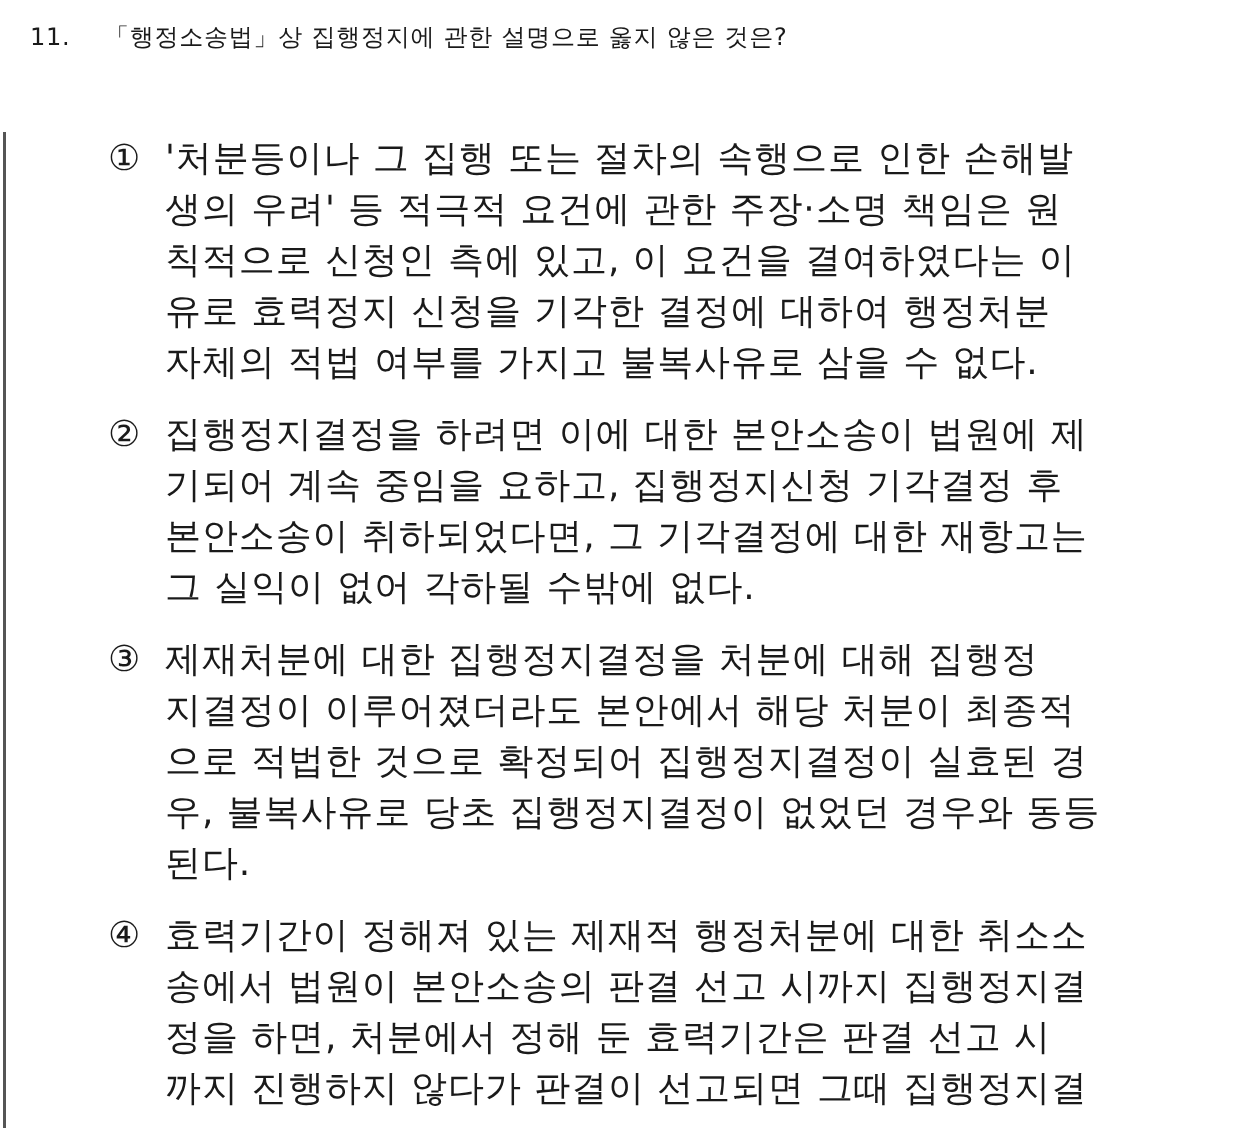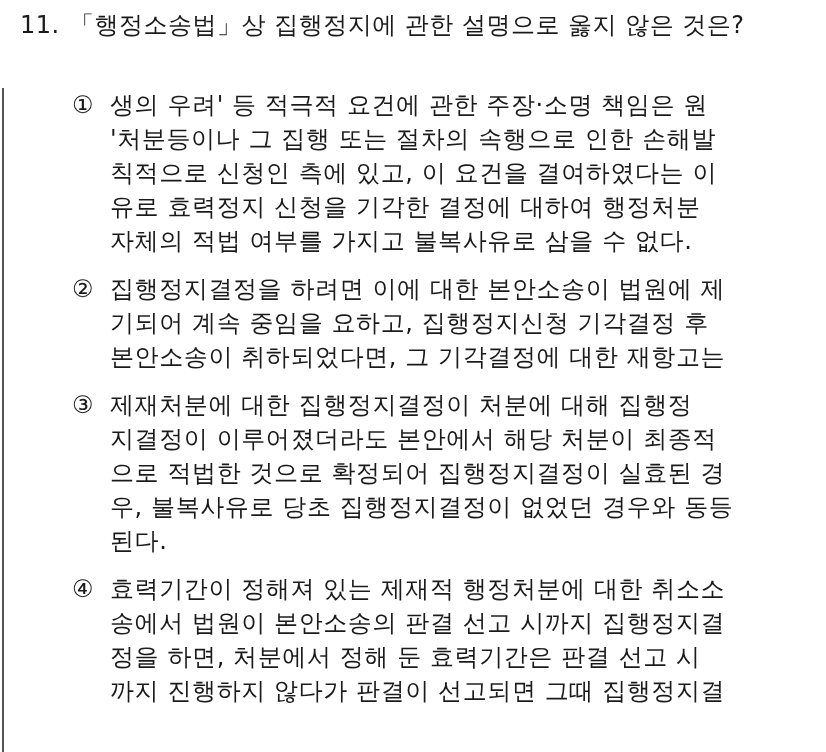--- a/index.html
+++ b/index.html
@@ -3,21 +3,21 @@
 <meta charset="utf-8">
 <style>
   html, body { margin: 0; padding: 0; background: #ffffff; }
   body {
     width: 826px; height: 752px; overflow: hidden; position: relative;
     font-family: "DejaVu Sans", "Liberation Sans", sans-serif;
     color: #1a1a1a;
   }
   .question {
     position: absolute; left: 20px; top: 8px; width: 800px;
-    font-size: 24px; line-height: 34px; letter-spacing: 0.5px;
+    font-size: 16px; line-height: 34px; letter-spacing: 0.5px;
   }
   .q-line { display: flex; white-space: nowrap; }
   .q-num { width: 50px; flex: none; }
   .q-line2 { padding-left: 50px; white-space: nowrap; }
   .left-rule {
     position: absolute; left: 2px; top: 88px; bottom: 0; width: 2px;
     background: #555555;
   }
   .options {
     position: absolute; left: 72px; top: 88px; width: 690px;
@@ -42,41 +42,42 @@
     <span>「행정소송법」상 집행정지에 관한 설명으로 옳지 않은 것은?</span>
   </div>
 </div>
 
 <div class="left-rule"></div>
 
 <div class="options">
   <div class="option">
     <span class="marker">①</span>
     <div class="opt-text">
+      <span class="ln">'처분등이나 그 집행 또는 절차의 속행으로 인한 손해발</span>
       <span class="ln">생의 우려' 등 적극적 요건에 관한 주장·소명 책임은 원</span>
-      <span class="ln">'처분등이나 그 집행 또는 절차의 속행으로 인한 손해발</span>
       <span class="ln">칙적으로 신청인 측에 있고, 이 요건을 결여하였다는 이</span>
       <span class="ln">유로 효력정지 신청을 기각한 결정에 대하여 행정처분</span>
       <span class="ln">자체의 적법 여부를 가지고 불복사유로 삼을 수 없다.</span>
     </div>
   </div>
 
   <div class="option">
     <span class="marker">②</span>
     <div class="opt-text">
       <span class="ln">집행정지결정을 하려면 이에 대한 본안소송이 법원에 제</span>
       <span class="ln">기되어 계속 중임을 요하고, 집행정지신청 기각결정 후</span>
       <span class="ln">본안소송이 취하되었다면, 그 기각결정에 대한 재항고는</span>
+      <span class="ln">그 실익이 없어 각하될 수밖에 없다.</span>
     </div>
   </div>
 
   <div class="option">
     <span class="marker">③</span>
     <div class="opt-text">
-      <span class="ln">제재처분에 대한 집행정지결정이 처분에 대해 집행정</span>
+      <span class="ln">제재처분에 대한 집행정지결정을 처분에 대해 집행정</span>
       <span class="ln">지결정이 이루어졌더라도 본안에서 해당 처분이 최종적</span>
       <span class="ln">으로 적법한 것으로 확정되어 집행정지결정이 실효된 경</span>
       <span class="ln">우, 불복사유로 당초 집행정지결정이 없었던 경우와 동등</span>
       <span class="ln">된다.</span>
     </div>
   </div>
 
   <div class="option">
     <span class="marker">④</span>
     <div class="opt-text">

